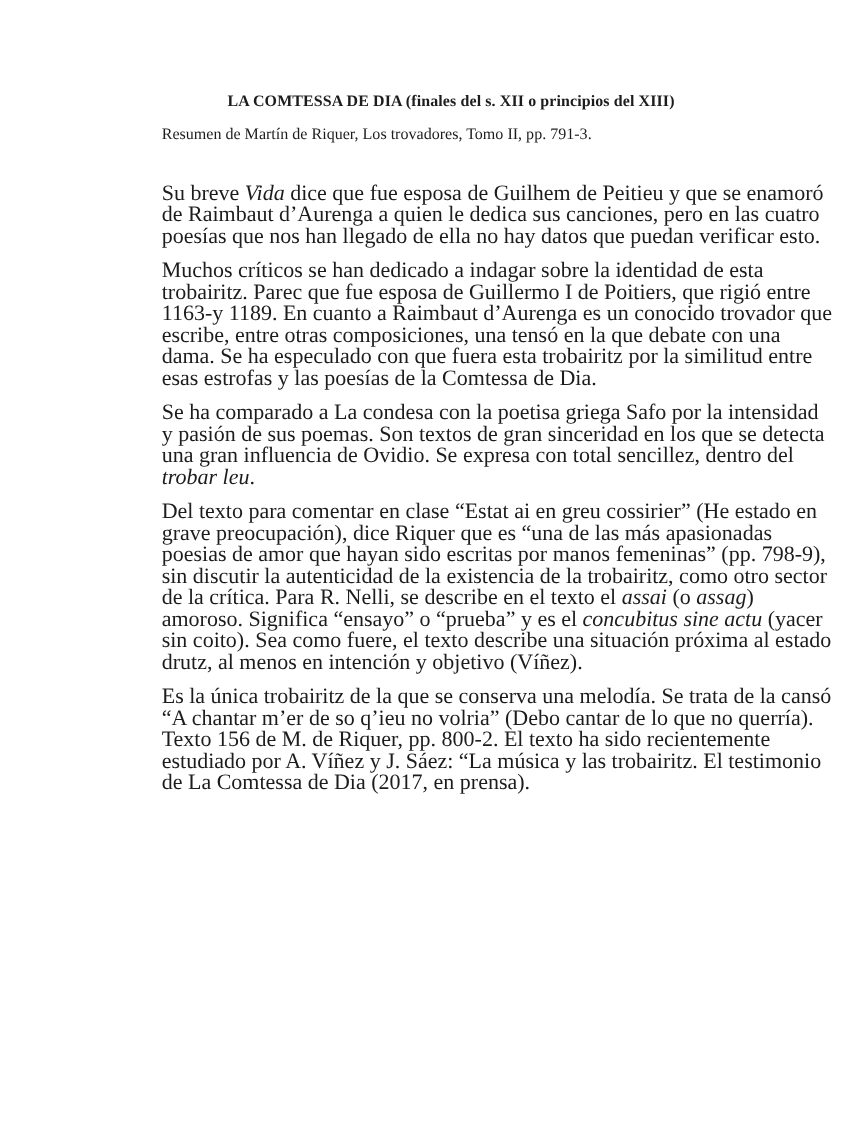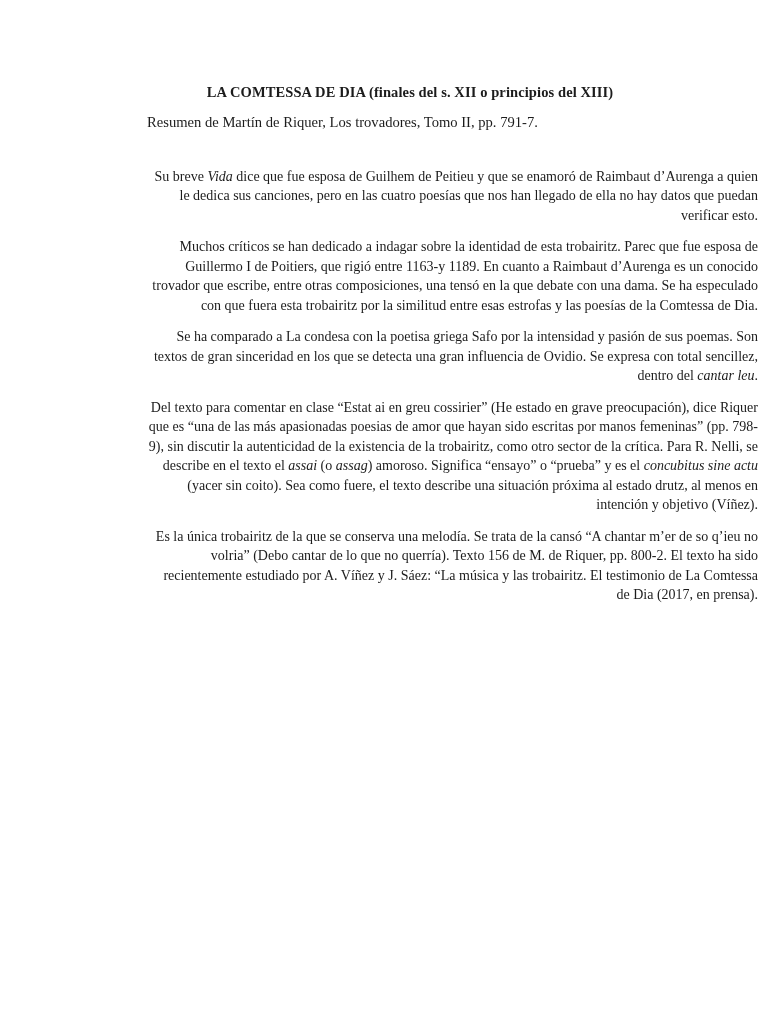--- a/index.html
+++ b/index.html
@@ -31,45 +31,45 @@
     margin-right: 22px;
     margin-top: 10px;
   }
   .meta-line {
     margin: 0 0 10px 0;
     font-size: 14.6px;
     line-height: 19.5px;
   }
   .para {
     margin: 0 0 12px 0;
-    font-size: 14px;
+    font-size: 20px;
     line-height: 19.5px;
-    text-align: right;
+    text-align: left;
   }
   .para.first-body {
     margin-top: 34px;
   }
 </style>
 </head>
 <body>
 
 <div class="page" style="background: rgb(255, 255, 255); color: rgb(28, 28, 28);">
 
   <h1 class="doc-title">LA COMTESSA DE DIA (finales del s. XII o principios del XIII)</h1>
 
   <div class="content">
 
-    <p class="meta-line">Resumen de Martín de Riquer, Los trovadores, Tomo II, pp. 791-7.</p>
+    <p class="meta-line">Resumen de Martín de Riquer, Los trovadores, Tomo II, pp. 791-3.</p>
 
 
 
     <p class="para first-body"><span>Su breve </span><span style="font-style: italic;">Vida</span><span> dice que fue esposa de Guilhem de Peitieu y que se enamoró de Raimbaut d’Aurenga a quien le dedica sus canciones, pero en las cuatro poesías que nos han llegado de ella no hay datos que puedan verificar esto.</span></p>
 
     <p class="para"><span>Muchos críticos se han dedicado a indagar sobre la identidad de esta trobairitz. Parec que fue esposa de Guillermo I de Poitiers, que rigió entre 1163-y 1189. En cuanto a Raimbaut d’Aurenga es un conocido trovador que escribe, entre otras composiciones, una tensó en la que debate con una dama. Se ha especulado con que fuera esta trobairitz por la similitud entre esas estrofas y las poesías de la Comtessa de Dia.</span></p>
 
-    <p class="para"><span>Se ha comparado a La condesa con la poetisa griega Safo por la intensidad y pasión de sus poemas. Son textos de gran sinceridad en los que se detecta una gran influencia de Ovidio. Se expresa con total sencillez, dentro del </span><span style="font-style: italic;">cantar leu</span><span>.</span></p>
+    <p class="para"><span>Se ha comparado a La condesa con la poetisa griega Safo por la intensidad y pasión de sus poemas. Son textos de gran sinceridad en los que se detecta una gran influencia de Ovidio. Se expresa con total sencillez, dentro del </span><span style="font-style: italic;">trobar leu</span><span>.</span></p>
 
     <p class="para"><span>Del texto para comentar en clase “Estat ai en greu cossirier” (He estado en grave preocupación), dice Riquer que es “una de las más apasionadas poesias de amor que hayan sido escritas por manos femeninas” (pp. 798-9), sin discutir la autenticidad de la existencia de la trobairitz, como otro sector de la crítica. Para R. Nelli, se describe en el texto el </span><span style="font-style: italic;">assai</span><span> (o </span><span style="font-style: italic;">assag</span><span>) amoroso. Significa “ensayo” o “prueba” y es el </span><span style="font-style: italic;">concubitus sine actu</span><span> (yacer sin coito). Sea como fuere, el texto describe una situación próxima al estado drutz, al menos en intención y objetivo (Víñez).</span></p>
 
     <p class="para"><span>Es la única trobairitz de la que se conserva una melodía. Se trata de la cansó “A chantar m’er de so q’ieu no volria” (Debo cantar de lo que no querría). Texto 156 de M. de Riquer, pp. 800-2. El texto ha sido recientemente estudiado por A. Víñez y J. Sáez: “La música y las trobairitz.  El testimonio de La Comtessa de Dia (2017, en prensa).</span></p>
 
   </div>
 </div>
 
 </body></html>

